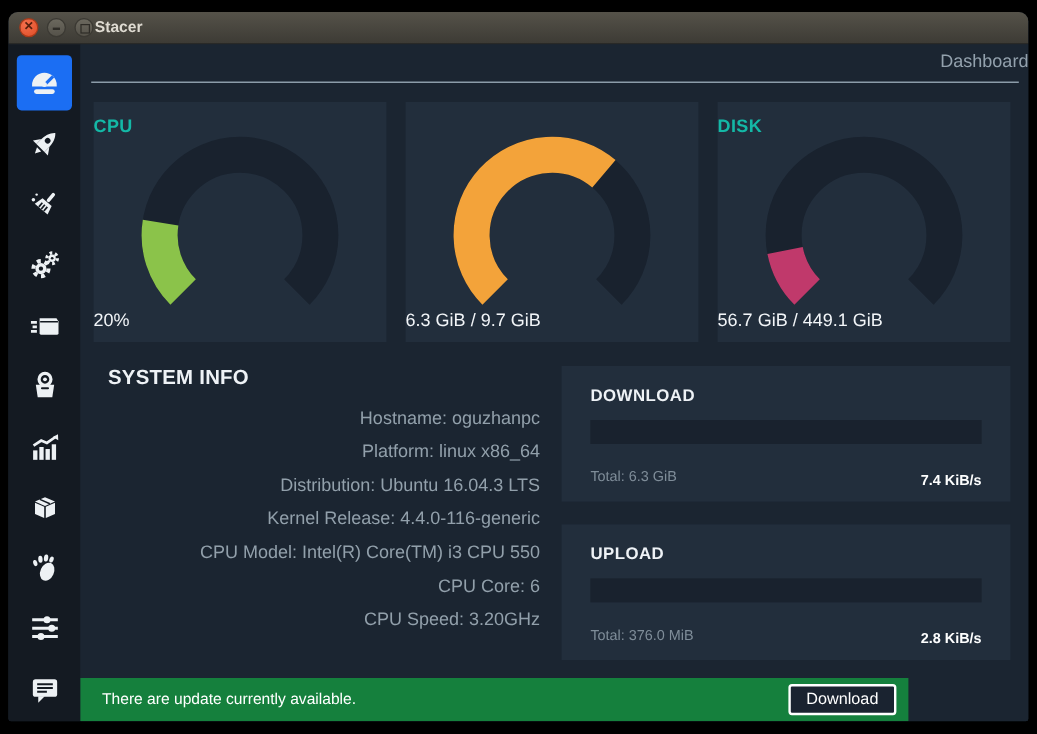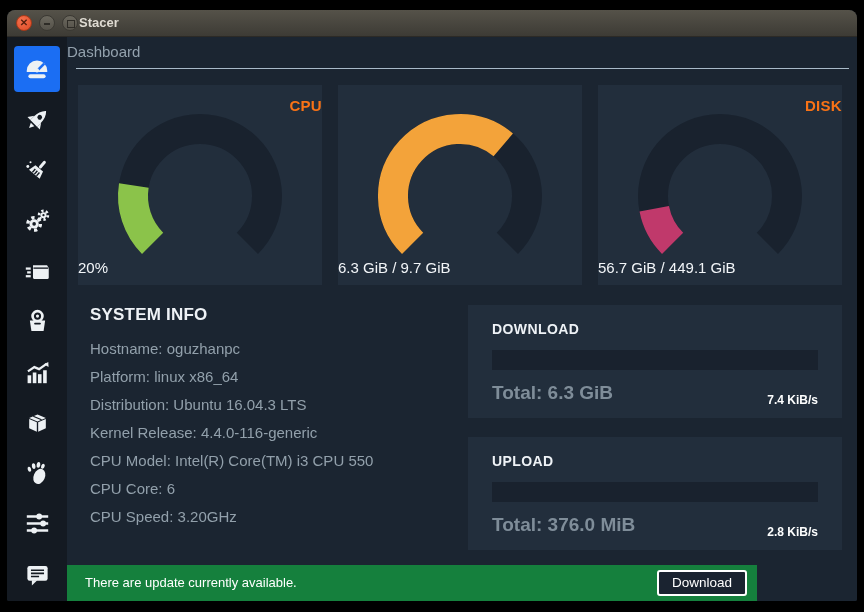--- a/index.html
+++ b/index.html
@@ -31,49 +31,49 @@
   .side-item.active { background:#1b6ef3; }
   .side-item svg { display:block; }
   .icon-fill { fill:#edf1f4; }
   .icon-stroke { stroke:#edf1f4; fill:none; }
   .icon-dark { fill:#141a22; }
   .icon-dark-stroke { stroke:#141a22; fill:none; }
   .on-blue .icon-dark-stroke { stroke:#1b6ef3; }
 
   
   .main { position:absolute; left:60px; top:27px; width:790px; height:564px; background:#1b2531; }
-  .page-title { position:absolute; left:0; top:6px; width:100%; text-align:left;
+  .page-title { position:absolute; left:0; top:6px; width:100%; text-align:right;
                 color:#93a1ad; font-size:15px; }
   .divider { position:absolute; left:9px; top:31px; width:773px; height:1px; background:#a9bac8; }
 
   
   .card { position:absolute; background:#222e3c; }
   .gauge-card { top:48px; width:244px; height:200px; }
-  .gauge-card .card-title { position:absolute; top:12px; left:0; width:100%; text-align:right;
-                            color:#f97316; font-size:15px; font-weight:600; letter-spacing:.3px; }
+  .gauge-card .card-title { position:absolute; top:12px; left:0; width:100%; text-align:left;
+                            color:#14b8a6; font-size:15px; font-weight:600; letter-spacing:.3px; }
   .gauge-card svg { position:absolute; left:37px; top:26px; }
   .gauge-value { position:absolute; bottom:9px; left:0; width:100%; text-align:left;
                  color:#f2f5f8; font-size:15px; }
   #card-cpu { left:11px; }
   #card-memory { left:271px; }
   #card-disk { left:531px; }
 
   
   .sysinfo { position:absolute; left:23px; top:268px; width:360px; }
   .sysinfo-title { color:#eef2f6; font-size:17px; font-weight:600; margin-bottom:10px; letter-spacing:.2px; }
-  .sysinfo-line { color:#92a0ab; font-size:15px; line-height:28px; }
+  .sysinfo-line { color:#92a0ab; font-size:15px; line-height:28px;text-align:right; }
 
   
   .net-card { left:401px; width:374px; height:113px; }
   #card-download { top:268px; }
   #card-upload { top:400px; }
   .net-title { position:absolute; left:24px; top:16px; color:#eef2f6; font-size:14px; font-weight:600; letter-spacing:.4px; }
   .net-bar { position:absolute; left:24px; top:45px; width:326px; height:20px; background:#19222e; overflow:hidden; }
   .net-bar-fill { height:100%; width:0; background:#1b6ef3; }
-  .net-total { position:absolute; left:24px; bottom:14px; color:#7f8d99; font-size:19px;font-weight:bold; }
+  .net-total { position:absolute; left:24px; bottom:14px; color:#7f8d99; font-size:12px; }
   .net-speed { position:absolute; right:24px; bottom:11px; color:#fdfefe; font-size:12px; font-weight:bold; }
 
   
   .update-bar { position:absolute; left:0; bottom:0; width:690px; height:36px; background:#15803d; }
   .update-msg { position:absolute; left:18px; top:0; height:36px; line-height:35px; color:#fff; font-size:13px; }
   .update-btn { position:absolute; right:10px; top:5px; height:26px; padding:0 13px;
                 background:#1a2330; border:2px solid #fff; border-radius:3px;
                 color:#fff; font-size:13.5px; line-height:22px; font-family:"Liberation Sans", sans-serif; }
 </style>
 </head>

